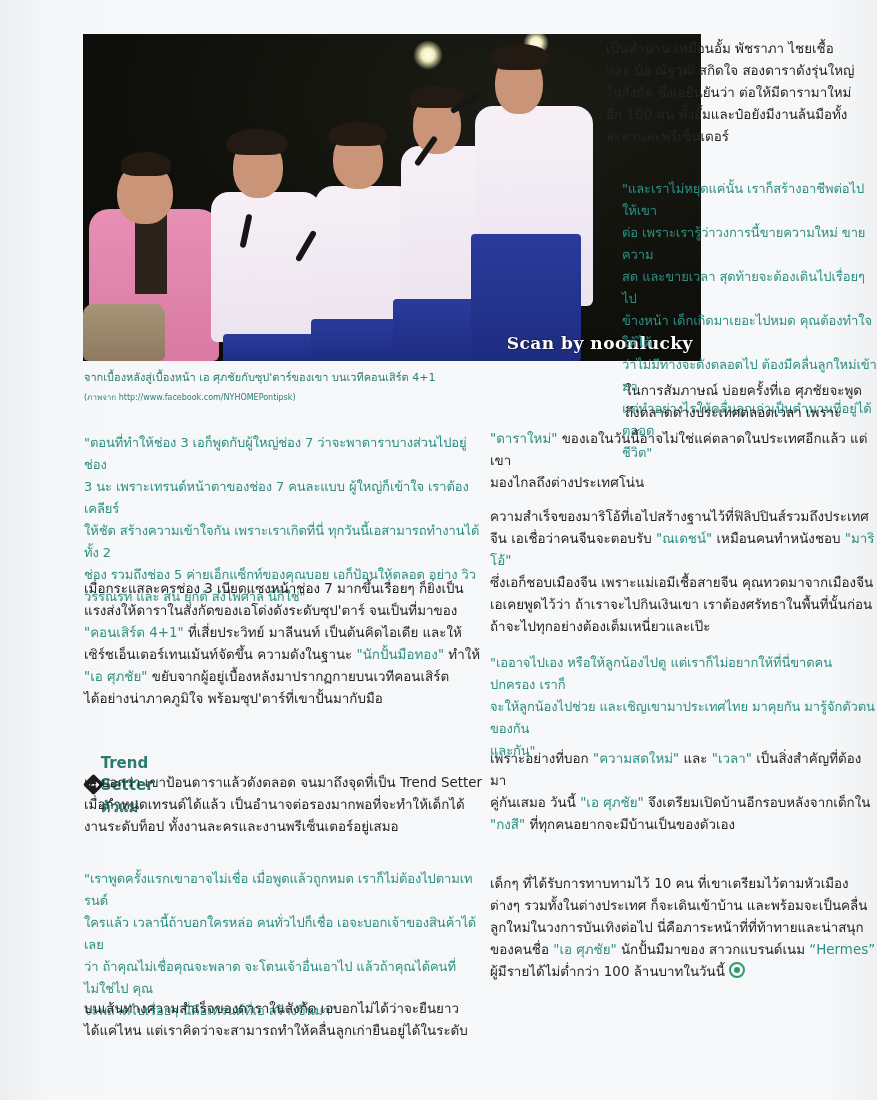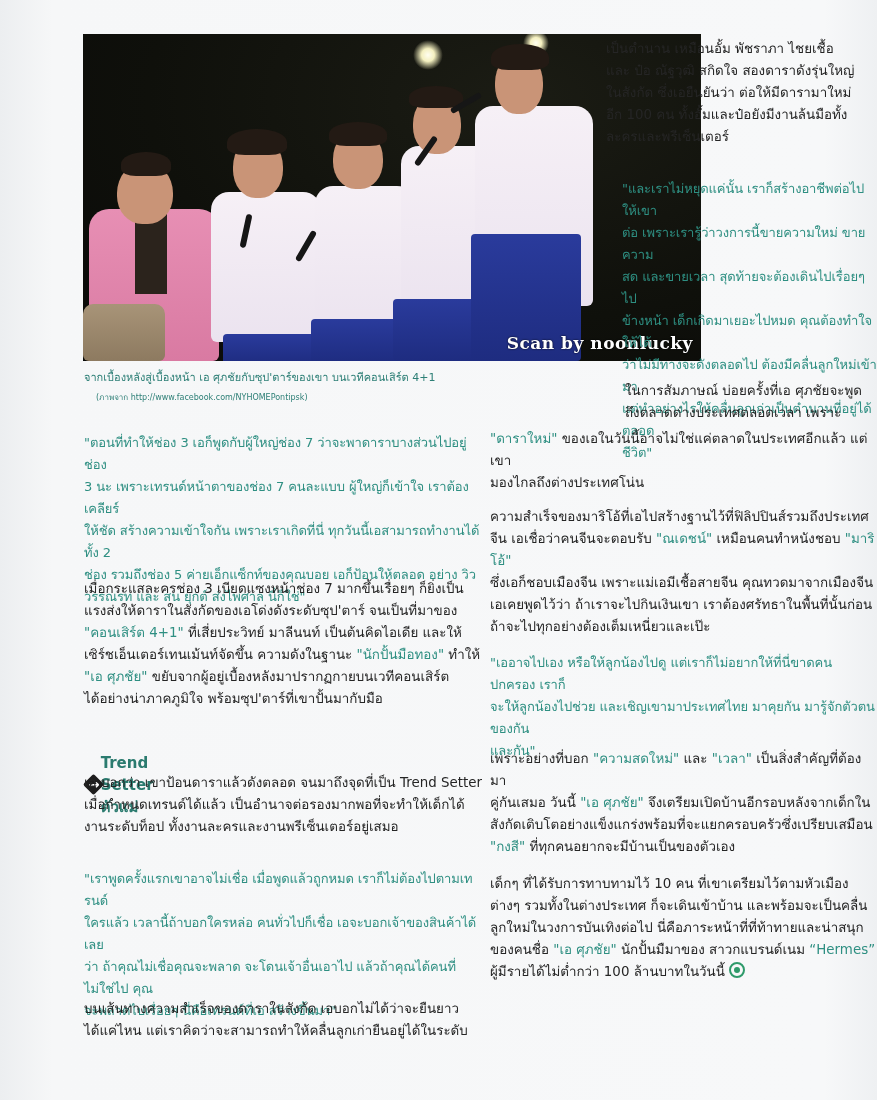--- a/index.html
+++ b/index.html
@@ -23,21 +23,21 @@
   .pants { position:absolute; background:linear-gradient(180deg,#2a3b9c,#1e2c80); border-radius:4px; }
   .jacket { position:absolute; border-radius:20px 20px 6px 6px; background:linear-gradient(180deg,#e78fb4,#d97aa2); }
   .bag { position:absolute; border-radius:10px 10px 6px 6px; background:linear-gradient(180deg,#a89478,#8d7a60); }
   .mic { position:absolute; width:6px; height:34px; background:#161616; border-radius:3px; }
   .watermark {
     position:absolute; right:8px; bottom:8px; color:#fff;
     font-family:"DejaVu Serif","Liberation Serif",serif; font-weight:bold; font-size:17px; letter-spacing:0.5px;
     text-shadow:0 0 2px #000;
   }
   .caption { position:absolute; left:84px; top:370px; width:400px; font-size:11px; color:#2d7f76; line-height:16px; }
-  .caption-src { position:absolute; left:84px; top:391px; font-size:8px; color:#2d7f76;margin-left:12px; }
+  .caption-src { position:absolute; left:84px; top:391px; font-size:8px; color:#2d7f76; }
   .col { position:absolute; font-size:13.4px; line-height:22px; }
   .p { position:absolute; margin:0; }
   .quote { color:#2e8f82; font-family:"DejaVu Sans","Liberation Sans",sans-serif; font-size:13px; letter-spacing:-0.1px; }
   .body { color:#252525; }
   .hl { color:#2e8f82; }
   .hermes { color:#2e8f82; font-weight:normal; }
   .heading { position:absolute; left:84px; top:752px; display:flex; align-items:center; gap:8px; }
   .heading-icon { width:20px; height:20px; position:relative; }
   .heading-icon .diamond { position:absolute; left:2px; top:2px; width:15px; height:15px; background:#1d1d1d; transform:rotate(45deg); border-radius:2px; }
   .heading-icon .arrow { position:absolute; left:0; top:0; width:20px; height:20px; color:#fff; font-size:13px; line-height:20px; text-align:center; font-weight:bold; }
@@ -182,21 +182,20 @@
 
     <div class="p quote" style="left:490px;top:652px;width:387px;">
       <div>"เออาจไปเอง หรือให้ลูกน้องไปดู แต่เราก็ไม่อยากให้ที่นี่ขาดคนปกครอง เราก็</div>
       <div>จะให้ลูกน้องไปช่วย และเชิญเขามาประเทศไทย มาคุยกัน มารู้จักตัวตนของกัน</div>
       <div>และกัน"</div>
     </div>
 
     <div class="p body" style="left:490px;top:748px;width:387px;">
       <div><span>เพราะอย่างที่บอก </span><span class="hl">"ความสดใหม่"</span><span> และ </span><span class="hl">"เวลา"</span><span> เป็นสิ่งสำคัญที่ต้องมา</span></div>
       <div><span>คู่กันเสมอ วันนี้ </span><span class="hl">"เอ ศุภชัย"</span><span> จึงเตรียมเปิดบ้านอีกรอบหลังจากเด็กใน</span></div>
-      <div>สังกัดเติบโตอย่างแข็งแกร่งพร้อมที่จะแยกครอบครัวซึ่งเปรียบเสมือน</div>
       <div><span class="hl">"กงสี"</span><span> ที่ทุกคนอยากจะมีบ้านเป็นของตัวเอง</span></div>
     </div>
 
     <div class="p body" style="left:490px;top:873px;width:387px;">
       <div>เด็กๆ ที่ได้รับการทาบทามไว้ 10 คน ที่เขาเตรียมไว้ตามหัวเมือง</div>
       <div>ต่างๆ รวมทั้งในต่างประเทศ ก็จะเดินเข้าบ้าน และพร้อมจะเป็นคลื่น</div>
       <div>ลูกใหม่ในวงการบันเทิงต่อไป  นี่คือภาระหน้าที่ที่ท้าทายและน่าสนุก</div>
       <div><span>ของคนชื่อ </span><span class="hl">"เอ ศุภชัย"</span><span> นักปั้นมืมาของ สาวกแบรนด์เนม </span><span class="hermes">“Hermes”</span></div>
       <div><span>ผู้มีรายได้ไม่ต่ำกว่า 100 ล้านบาทในวันนี้</span><span class="end-mark"></span></div>
     </div>

